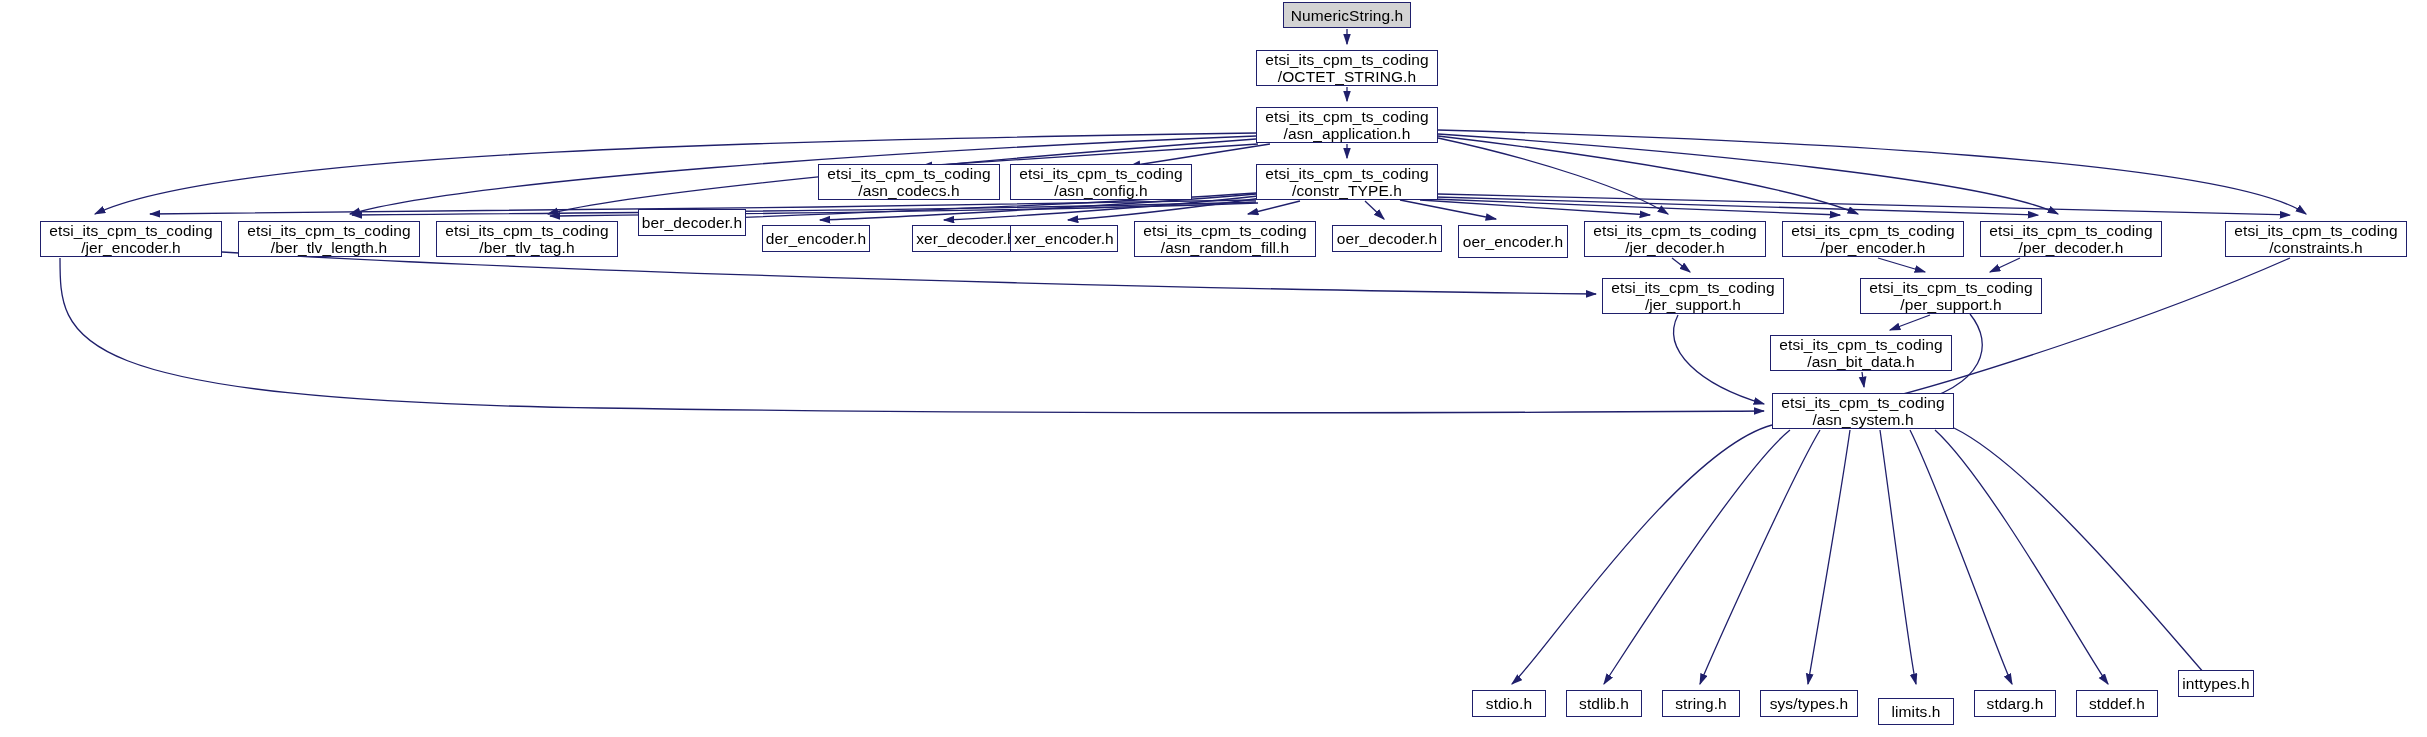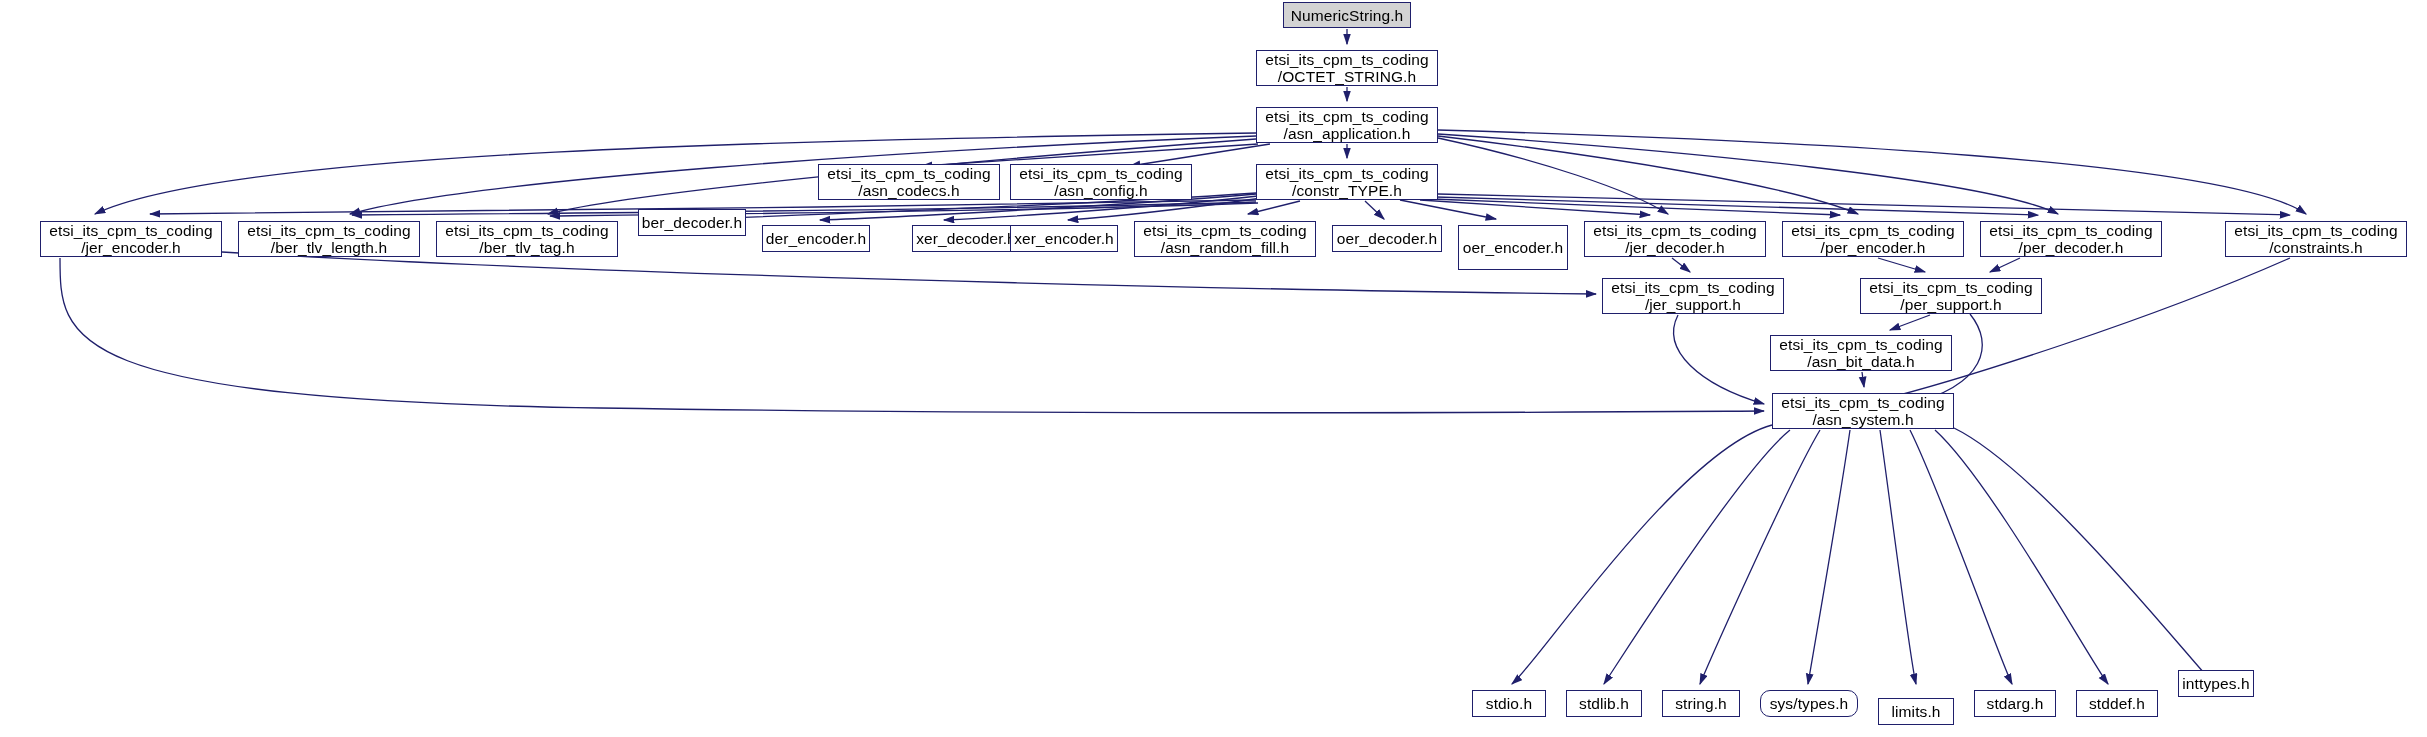--- a/index.html
+++ b/index.html
@@ -159,32 +159,32 @@
       <div class="node" style="left: 1256px; top: 164px; width: 182px; height: 36px;"><span>etsi_its_cpm_ts_coding</span><span>/constr_TYPE.h</span></div>
       <div class="node" style="left: 40px; top: 221px; width: 182px; height: 36px;"><span>etsi_its_cpm_ts_coding</span><span>/jer_encoder.h</span></div>
       <div class="node" style="left: 238px; top: 221px; width: 182px; height: 36px;"><span>etsi_its_cpm_ts_coding</span><span>/ber_tlv_length.h</span></div>
       <div class="node" style="left: 436px; top: 221px; width: 182px; height: 36px;"><span>etsi_its_cpm_ts_coding</span><span>/ber_tlv_tag.h</span></div>
       <div class="node" style="left: 638px; top: 209px; width: 108px; height: 27px;"><span>ber_decoder.h</span></div>
       <div class="node" style="left: 762px; top: 225px; width: 108px; height: 27px; align-items: center;"><span>der_encoder.h</span></div>
       <div class="node" style="left: 912px; top: 225px; width: 108px; height: 27px;"><span>xer_decoder.h</span></div>
       <div class="node" style="left: 1010px; top: 225px; width: 108px; height: 27px;"><span>xer_encoder.h</span></div>
       <div class="node" style="left: 1134px; top: 221px; width: 182px; height: 36px;"><span>etsi_its_cpm_ts_coding</span><span>/asn_random_fill.h</span></div>
       <div class="node" style="left: 1332px; top: 225px; width: 110px; height: 27px;"><span>oer_decoder.h</span></div>
-      <div class="node" style="left: 1458px; top: 225px; width: 110px; height: 45px;"><span>oer_encoder.h</span></div>
+      <div class="node" style="left: 1458px; top: 225px; width: 110px; height: 33px;"><span>oer_encoder.h</span></div>
       <div class="node" style="left: 1584px; top: 221px; width: 182px; height: 36px;"><span>etsi_its_cpm_ts_coding</span><span>/jer_decoder.h</span></div>
       <div class="node" style="left: 1782px; top: 221px; width: 182px; height: 36px;"><span>etsi_its_cpm_ts_coding</span><span>/per_encoder.h</span></div>
       <div class="node" style="left: 1980px; top: 221px; width: 182px; height: 36px;"><span>etsi_its_cpm_ts_coding</span><span>/per_decoder.h</span></div>
       <div class="node" style="left: 2225px; top: 221px; width: 182px; height: 36px;"><span>etsi_its_cpm_ts_coding</span><span>/constraints.h</span></div>
       <div class="node" style="left: 1602px; top: 278px; width: 182px; height: 36px;"><span>etsi_its_cpm_ts_coding</span><span>/jer_support.h</span></div>
       <div class="node" style="left: 1860px; top: 278px; width: 182px; height: 36px;"><span>etsi_its_cpm_ts_coding</span><span>/per_support.h</span></div>
       <div class="node" style="left: 1770px; top: 335px; width: 182px; height: 36px;"><span>etsi_its_cpm_ts_coding</span><span>/asn_bit_data.h</span></div>
       <div class="node" style="left: 1772px; top: 393px; width: 182px; height: 36px;"><span>etsi_its_cpm_ts_coding</span><span>/asn_system.h</span></div>
       <div class="node" style="left: 1472px; top: 690px; width: 74px; height: 27px;"><span>stdio.h</span></div>
       <div class="node" style="left: 1566px; top: 690px; width: 76px; height: 27px;"><span>stdlib.h</span></div>
       <div class="node" style="left: 1662px; top: 690px; width: 78px; height: 27px;"><span>string.h</span></div>
-      <div class="node" style="left: 1760px; top: 690px; width: 98px; height: 27px; border-radius: 10px;"><span>sys/types.h</span></div>
+      <div class="node" style="left: 1760px; top: 690px; width: 98px; height: 27px;"><span>sys/types.h</span></div>
       <div class="node" style="left: 1878px; top: 698px; width: 76px; height: 27px;"><span>limits.h</span></div>
       <div class="node" style="left: 1974px; top: 690px; width: 82px; height: 27px;"><span>stdarg.h</span></div>
       <div class="node" style="left: 2076px; top: 690px; width: 82px; height: 27px;"><span>stddef.h</span></div>
       <div class="node" style="left: 2178px; top: 670px; width: 76px; height: 27px;"><span>inttypes.h</span></div>
     </div>
 
 </div>
 
 </body></html>

